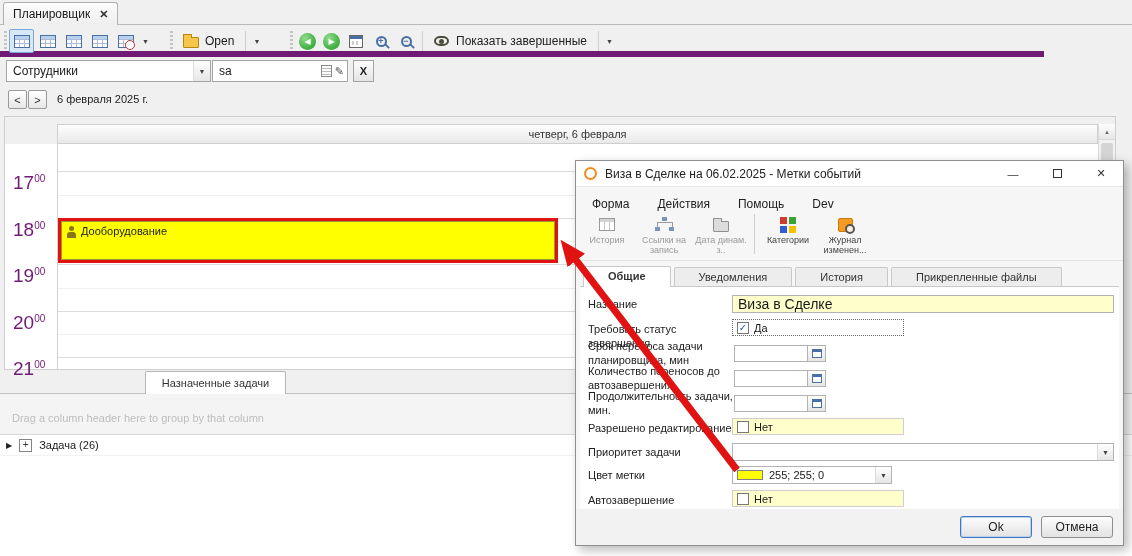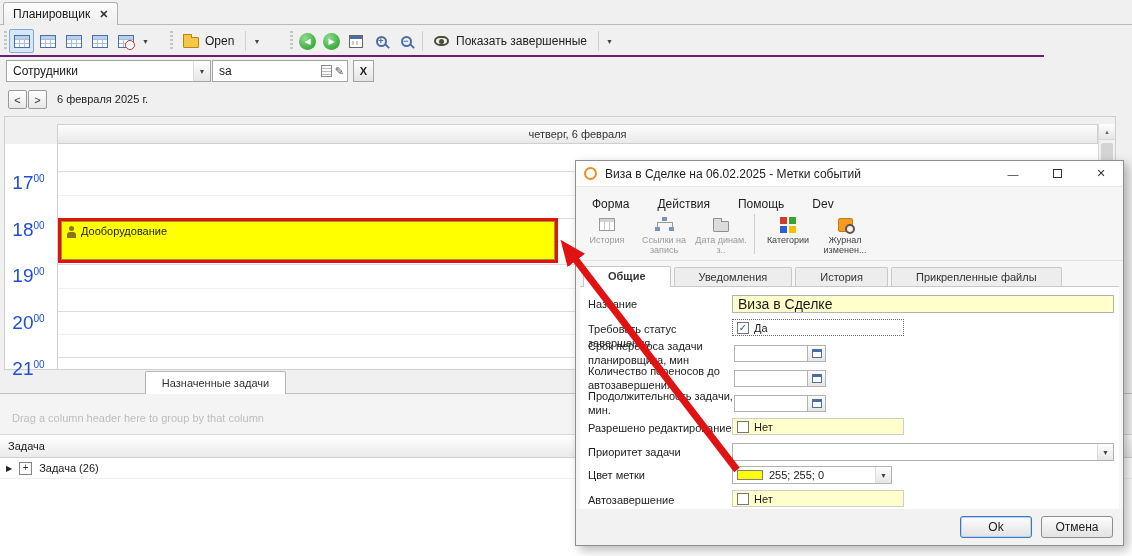--- a/index.html
+++ b/index.html
@@ -53,21 +53,21 @@
 .calwrap{background:#fff;border:1px solid #cfcfcf}
 .cal-top{position:absolute;left:0;top:0;right:0;height:7px;background:#f0f0f0}
 .corner{position:absolute;left:0;top:7px;width:52px;height:20px;background:#f0f0f0}
 .day-header{position:absolute;left:52px;top:7px;right:17px;height:20px;background:linear-gradient(#fdfdfd,#e9e9e9);border:1px solid #cfcfcf;display:flex;align-items:center;justify-content:center;font-size:11px;color:#333}
 .vscroll{position:absolute;right:0;top:7px;bottom:0;width:17px;background:#f1f1f1;border-left:1px solid #d9d9d9}
 .vs-up{height:16px;display:flex;align-items:center;justify-content:center;font-size:6px;color:#666;background:linear-gradient(#fdfdfd,#e6e6e6);border-bottom:1px solid #d9d9d9}
 .vs-thumb{position:absolute;left:2px;right:2px;top:19px;height:95px;background:#d4d4d4;border-radius:2px}
 .grid{position:absolute;left:52px;top:27px;right:17px;bottom:0;background:#fff;border-left:1px solid #d0d0d0}
 .hl{position:absolute;left:0;right:0;height:1px;background:#dcdcdc}
 .hl.half{background:#efefef}
-.hour-label{position:absolute;left:0;width:47px;text-align:center;color:#1d4ed8;font-size:19px;line-height:1}
+.hour-label{position:absolute;left:8px;width:47px;text-align:left;color:#701a75;font-size:19px;line-height:1}
 .hour-label sup{font-size:10px}
 .event{position:absolute;left:53px;top:101px;width:500px;height:45px;background:#ffff00;border:3px solid #e11212;box-shadow:inset 0 0 0 1px #99992e;display:flex;align-items:flex-start;gap:5px;padding:4px 6px;font-size:11px;color:#222}
 .person{width:9px;height:12px;position:relative;margin-top:1px;flex:none}
 .person::before{content:"";position:absolute;left:2px;top:0;width:5px;height:5px;border-radius:50%;background:#8a7413}
 .person::after{content:"";position:absolute;left:0;top:6px;width:9px;height:6px;border-radius:3px 3px 0 0;background:#8a7413}
 
 
 .ttab{position:absolute;top:1px;height:22px;display:flex;align-items:center;justify-content:center;font-size:11px;background:linear-gradient(#f3f3f3,#e3e3e3);border:1px solid #b5b5b5;border-bottom:none;border-radius:2px 2px 0 0;color:#333}
 .ttab.active{background:#fff;height:23px;z-index:2}
 .taskpanel{background:#fff;border-top:1px solid #c2c2c2}
@@ -125,21 +125,21 @@
 </head>
 <body>
 
 <div class="abs tabbar" style="left:0;top:0;width:1132px;height:25px">
   <div class="doc-tab">
     <span>Планировщик</span>
     <span class="doc-tab-close">✕</span>
   </div>
 </div>
 
-<div class="abs" style="left:0;top:25px;width:1044px;height:32px;border-bottom:2px solid #701a75">
+<div class="abs" style="left:0;top:25px;width:1044px;height:32px;border-bottom:6px solid #701a75">
   <div class="grip" style="left:4px"></div>
   <div class="tgroup" style="left:9px">
     <div class="vbtn pressed">
         <span class="tbl-ico"></span>
       </div>
     <div class="vbtn">
         <span class="tbl-ico"></span>
       </div>
     <div class="vbtn">
         <span class="tbl-ico"></span>
@@ -246,23 +246,20 @@
 </div>
 
 <div class="abs" style="left:0;top:370px;width:1132px;height:23px">
   <div class="ttab active" style="left:145px;width:141px">
       <span>Назначенные задачи</span>
     </div>
 </div>
 
 <div class="abs taskpanel" style="left:0;top:393px;width:1132px;height:163px">
   <div class="group-hint">Drag a column header here to group by that column</div>
-  <div class="col-header">
-      <span>Задача</span>
-    </div>
   <div class="task-row">
     <span class="exp-tri">▶</span>
     <span class="plus-box">+</span>
     <span>Задача (26)</span>
   </div>
 </div>
 
 <div class="abs dialog" style="left:575px;top:160px;width:549px;height:386px">
   <div class="dlg-title">
     <span class="dlg-ico"></span>

